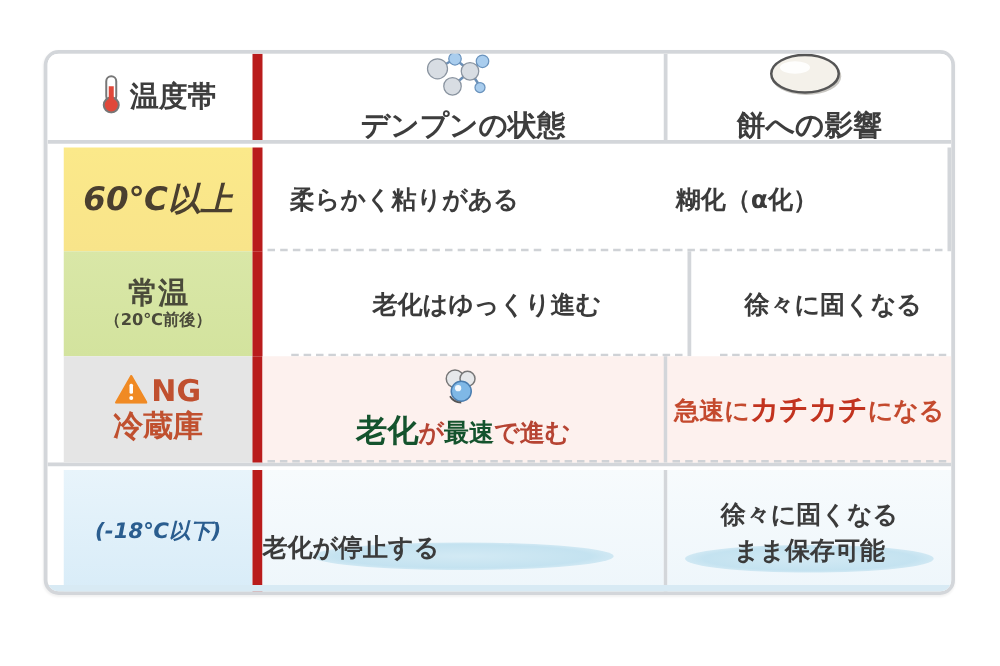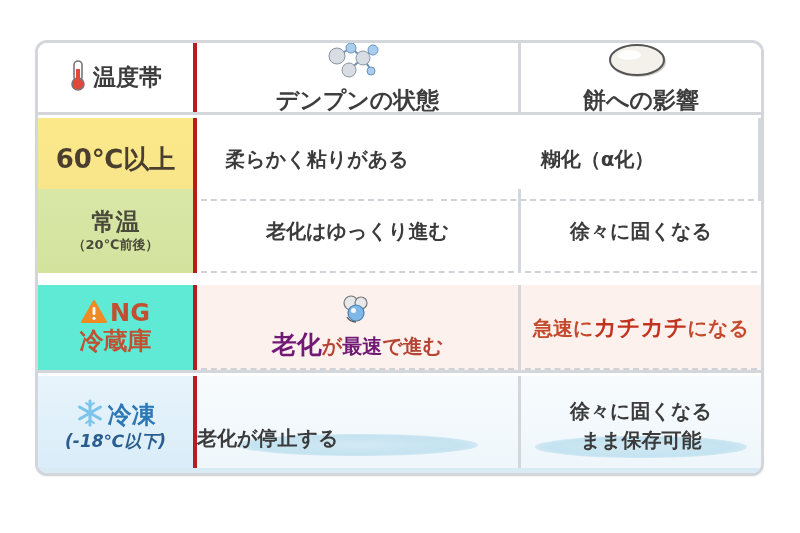--- a/index.html
+++ b/index.html
@@ -13,49 +13,49 @@
     width: 729px; height: 436px;
     border: 3px solid #d3d6da; border-radius: 12px;
     background: #fff; overflow: hidden;
     box-shadow: 0 1px 2px rgba(0,0,0,0.06);
   }
   .row { position: absolute; left: 0; width: 100%; display: flex; }
   .cell {
     height: 100%; display: flex; align-items: center; justify-content: center;
     text-align: center; position: relative; flex-direction: column;
   }
-  .c1 { width: 159px; border-right: 4px solid #b91c1c; flex-direction: column; }
+  .c1 { width: 159px; border-right: 8px solid #b91c1c; flex-direction: column; margin-left: 13px; }
   .c2 { width: 324px; border-right: 3px solid #d3d6da; }
   .c3 { flex: 1; }
   .header { top: 0; height: 72px; border-bottom: 3px solid #d3d6da; background: #fff; }
   .header .cell { font-size: 23px; font-weight: bold; color: #3d3d3d; }
   .header .icon { margin-right: 6px; display: inline-block; }
   .r1 { top: 75px; height: 83px; }
-  .r2 { top: 146px; height: 84px; }
+  .r2 { top: 158px; height: 84px; gap: 19px; }
   .r3 { top: 242px; height: 88px; }
   .r4 { top: 333px; height: 100px; }
   .r3 { border-bottom: 3px solid #d3d6da; }
   .dash-bottom::after {
     content: ""; position: absolute; left: 4px; right: 4px; bottom: 0;
     border-bottom: 2px dashed #cfd2d6;
   }
-  .r1 .c1 { background: linear-gradient(180deg, #fbe98a, #f8e48a); }
+  .r1 .c1 { background: linear-gradient(180deg, #fbe98a, #f8e48a); font-style: italic; }
   .r2 .c1 { background: linear-gradient(180deg, #d9e7a7, #d3e39e); }
-  .r3 .c1 { background: #5eead4; }
+  .r3 .c1 { background: #e5e5e5; }
   .r3 .c2, .r3 .c3 { background: #fdf1ee; }
   .r4 .c1 { background: linear-gradient(180deg, #e8f4fb, #d8ecf8); }
   .r4 .c2, .r4 .c3 { background: linear-gradient(180deg, #f7fbfd, #eef6fb); }
   .r4 { border-top: 0; }
   .label-big { font-size: 26px; font-weight: bold; color: #4a3f2f; }
   .label-mid { font-size: 24px; font-weight: bold; color: #4a4a3a; line-height: 1.15; }
   .label-sub { font-size: 13px; font-weight: bold; color: #4a4a3a; line-height: 1.25; }
   .body-text { font-size: 20px; font-weight: bold; color: #3b3b3b; }
   .ng-text { font-size: 24px; font-weight: bold; color: #c0502f; line-height: 1.15; }
   .ng-body { font-size: 20px; font-weight: bold; color: #b64433; }
-  .ng-body .big { font-size: 25px; color: #701a75; }
+  .ng-body .big { font-size: 25px; color: #14532d; }
   .ng-body3 { font-size: 20px; font-weight: bold; color: #c44a2e; text-align: right; }
   .ng-body3 .big { font-size: 23px; color: #c2331f; }
   .frozen-title { font-size: 24px; font-weight: bold; color: #2c78b7; line-height: 1.15; }
   .frozen-sub { font-size: 17px; font-weight: bold; color: #2a5d8f; line-height: 1.25; font-style: italic; }
   .puddle {
     position: absolute; left: 40px; right: 40px; bottom: 20px; height: 22px;
     border-radius: 50%; background: radial-gradient(ellipse at center, #cfe8f3 0%, #bfe0ef 60%, rgba(191,224,239,0) 100%);
     opacity: 0.9;
   }
   .bottom-band {
@@ -167,36 +167,20 @@
     </div>
     <div class="cell c3 dash-bottom">
       <span class="ng-body3">
         <span>急速に</span><span class="big">カチカチ</span><span>になる</span>
       </span>
     </div>
   </div>
 
   <div class="row r4">
     <div class="cell c1">
-      <div style="display:flex;align-items:center;">
-        <span style="margin-right:4px;">
-          <svg width="28" height="28" viewBox="0 0 28 28">
-            <g stroke="#7cc3ea" stroke-width="3" stroke-linecap="round">
-              <line x1="14" y1="2" x2="14" y2="26"></line>
-              <line x1="3.6" y1="8" x2="24.4" y2="20"></line>
-              <line x1="3.6" y1="20" x2="24.4" y2="8"></line>
-            </g>
-            <g stroke="#7cc3ea" stroke-width="2" stroke-linecap="round">
-              <polyline points="10,4 14,7 18,4" fill="none"></polyline>
-              <polyline points="10,24 14,21 18,24" fill="none"></polyline>
-            </g>
-          </svg>
-        </span>
-        <span class="frozen-title">冷凍</span>
-      </div>
       <span class="frozen-sub">(-18℃以下)</span>
     </div>
     <div class="cell c2" style="align-items:flex-start;padding-top:24px;">
       <div class="puddle"></div>
       <span class="body-text text-layer">老化が停止する</span>
     </div>
     <div class="cell c3" style="flex-direction:column;">
       <div class="puddle" style="left:14px;right:14px;bottom:18px;"></div>
       <span class="body-text text-layer" style="line-height:1.45;">徐々に固くなる</span>
       <span class="body-text text-layer" style="line-height:1.45;">まま保存可能</span>

